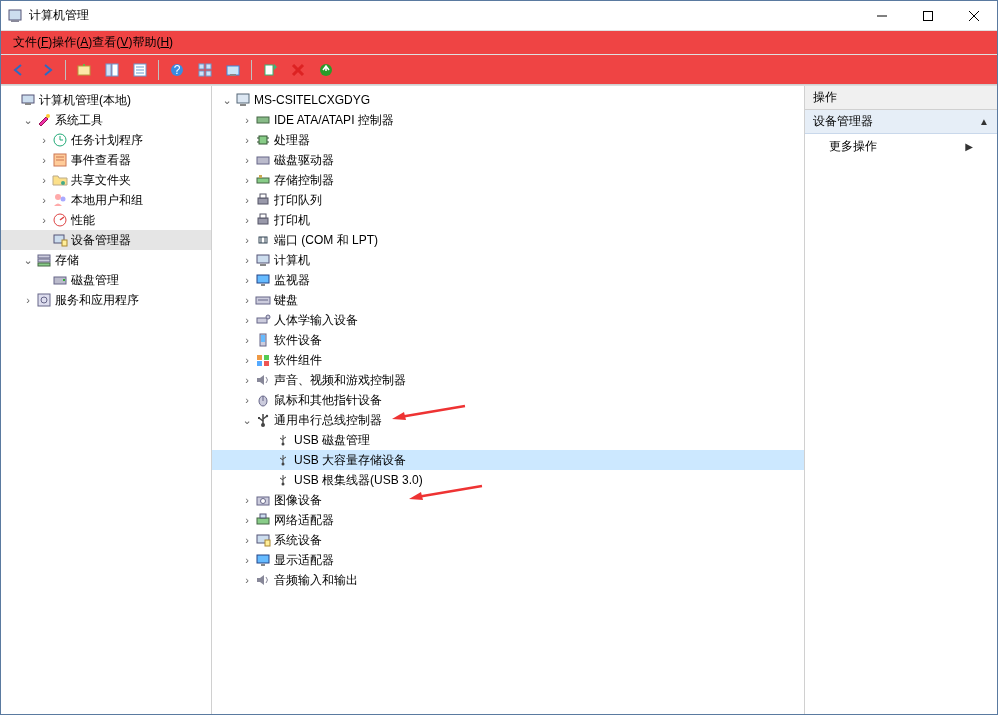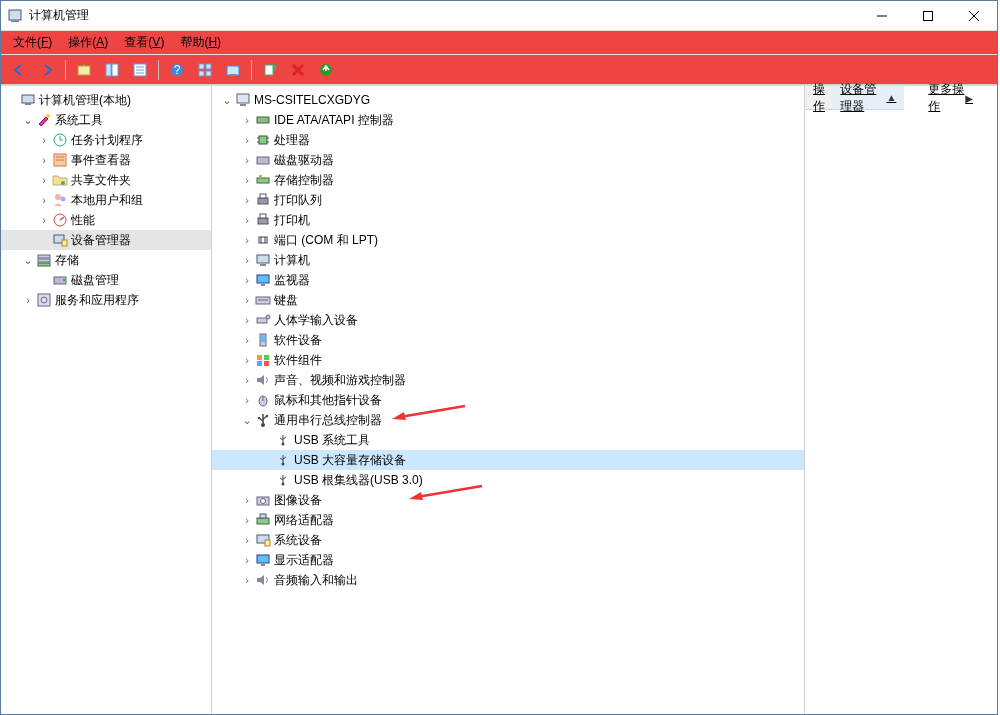--- a/index.html
+++ b/index.html
@@ -3,29 +3,29 @@
 <meta charset="utf-8">
 <style>
 * { box-sizing: border-box; font-family: "Microsoft YaHei", "Segoe UI", sans-serif; font-size: 12px; }
 body { margin: 0; padding: 0; background: #fff; width: 1000px; height: 715px; overflow: hidden; position: relative; }
 .window { border: 1px solid #5a7aa0; width: 998px; height: 715px; background: #ef4444; display: flex; flex-direction: column; position: relative; margin-left:0; }
 .titlebar { height: 30px; background: #fff; display: flex; align-items: center; padding-left: 6px; border-bottom: 1px solid #e0e0e0; }
 .titlebar .t-icon { width: 16px; height: 16px; margin-right: 6px; display: inline-flex; align-items:center; justify-content:center;}
 .titlebar .title { flex: 1; }
 .win-controls { display: flex; }
 .win-btn { width: 46px; height: 30px; display: flex; align-items: center; justify-content: center; }
-.menubar { height: 24px; display: flex; align-items: center; padding-left: 12px; gap: 16px; border-bottom: 1px solid #e0e0e0; }
+.menubar { height: 24px; display: flex; align-items: center; padding-left: 12px; border-bottom: 1px solid #e0e0e0; }
 .menubar span u { text-decoration: underline; }
 .toolbar { height: 30px; display: flex; align-items: center; padding-left: 6px; gap: 4px; border-bottom: 1px solid #d0d0d0; }
 .tb-btn { width: 24px; height: 22px; border: 1px solid transparent; display: flex; align-items: center; justify-content: center; }
 .tb-sep { width: 1px; height: 20px; background: #c0c0c0; margin: 0 2px; }
 .body-area { flex: 1; display: flex; min-height: 0; border-top:1px solid #ddd;}
 .left-pane { width: 211px; border-right: 1px solid #d0d0d0; overflow: auto; padding-top: 4px; background:#fff;}
 .center-pane { flex: 1; border-right: 1px solid #d0d0d0; overflow: auto; padding-top: 4px; background:#fff; position:relative;}
-.right-pane { width: 192px; display: flex; flex-direction: row; background:#fff;text-decoration:underline;}
+.right-pane { width: 192px; display: flex; flex-direction: column; background:#fff;}
 .right-header { height: 24px; background: #f0f0f0; border-bottom: 1px solid #d0d0d0; display: flex; align-items: center; padding-left: 8px; font-weight: normal; }
 .right-sub { height: 24px; background: #e6eef7; border-bottom: 1px solid #c9d8eb; display: flex; align-items: center; padding: 0 8px; justify-content:space-between;}
 .right-item { height: 24px; display: flex; align-items: center; padding: 0 24px; justify-content:space-between;}
 .tree-node { display: flex; align-items: center; height: 20px; padding-left: 4px; white-space: nowrap; cursor: default;}
 .tree-node .expander { width: 14px; text-align: center; color: #666; user-select:none; font-size:11px;}
 .tree-node .node-icon { width: 18px; height: 16px; display: inline-flex; align-items:center; justify-content:center; margin-right: 2px; }
 .tree-node.selected { background: #cce8ff; }
 .tree-node.selected-left { background: #e5e5e5; }
 .lvl0 { padding-left: 4px; } .lvl1 { padding-left: 20px; } .lvl2 { padding-left: 36px; }
 .c0 { padding-left: 8px; } .c1 { padding-left: 28px; } .c2 { padding-left: 48px; }
@@ -448,21 +448,21 @@
         </div>
       <div class="tree-node c2">
           <span class="expander"></span>
           <span class="node-icon">
             <svg class="icon" viewBox="0 0 16 16">
               <circle cx="8" cy="12" r="1.5" fill="#444"></circle>
               <line x1="8" y1="3" x2="8" y2="12" stroke="#444"></line>
               <path d="M8 7 L11 5 M8 8 L5 6" stroke="#444"></path>
             </svg>
           </span>
-          <span>USB 系统工具</span>
+          <span>USB 磁盘管理</span>
         </div>
       <div class="tree-node c2 selected">
           <span class="expander"></span>
           <span class="node-icon">
             <svg class="icon" viewBox="0 0 16 16">
               <circle cx="8" cy="12" r="1.5" fill="#444"></circle>
               <line x1="8" y1="3" x2="8" y2="12" stroke="#444"></line>
               <path d="M8 7 L11 5 M8 8 L5 6" stroke="#444"></path>
             </svg>
           </span>

